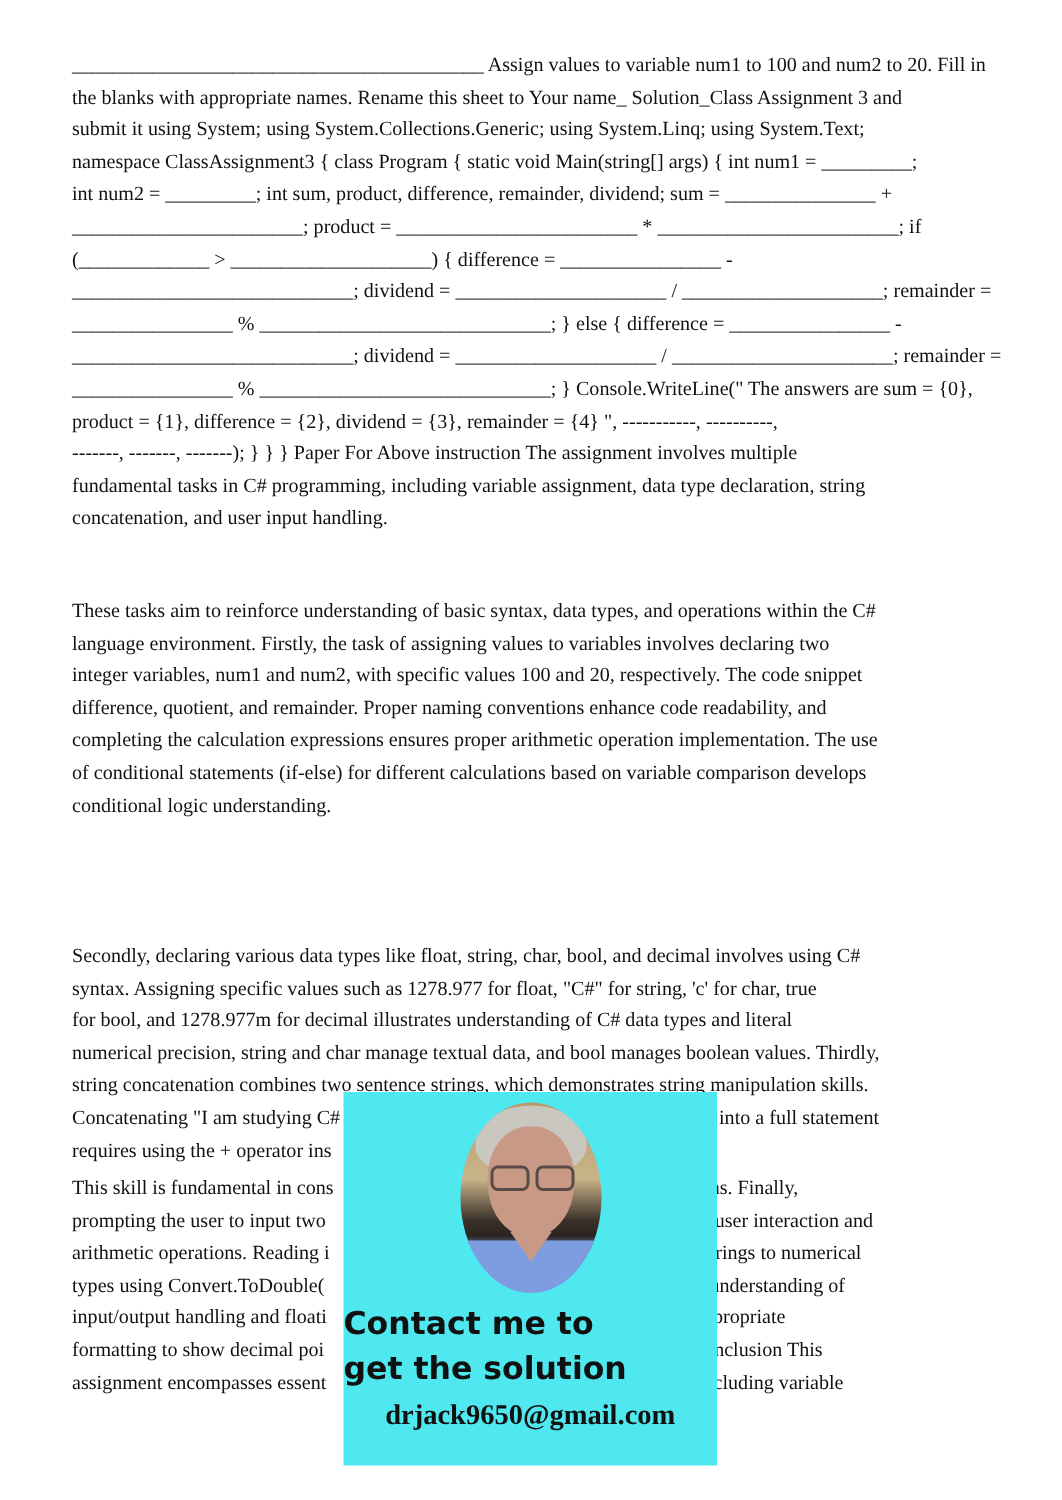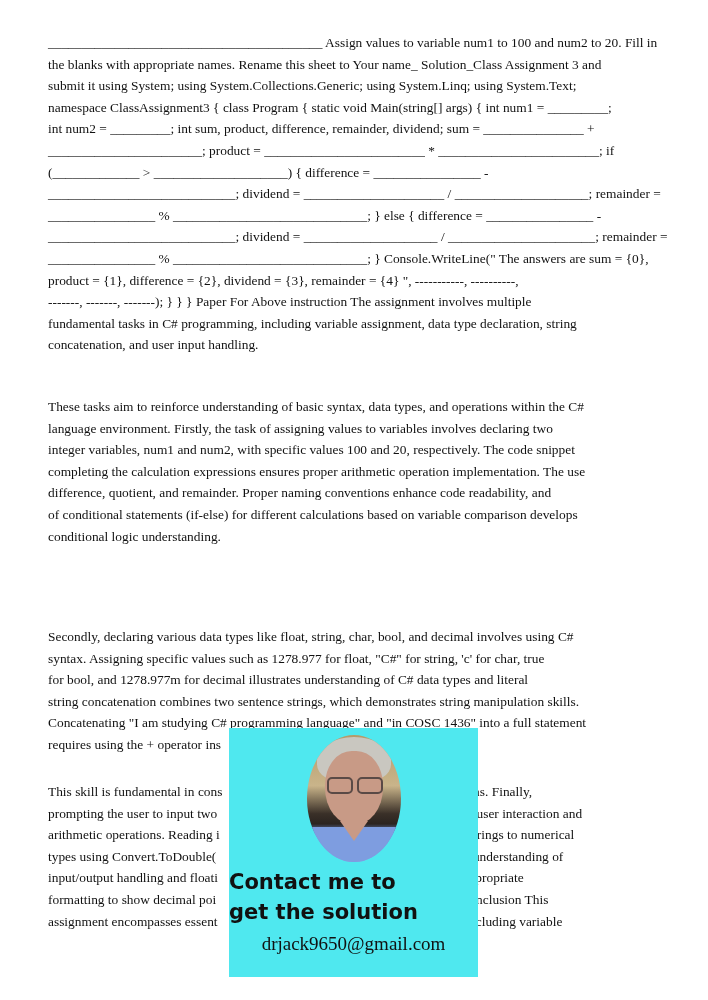--- a/index.html
+++ b/index.html
@@ -44,21 +44,21 @@
   }
   .cta {
     position: absolute; left: 0; width: 249px; 
     font-family: "DejaVu Sans", "Liberation Sans", sans-serif; font-weight: bold; color: #111111;
     font-size: 21px; line-height: 30px;
   }
   .cta1 { top: 139px; }
   .cta2 { top: 169px; }
   .email {
     position: absolute; left: 0; top: 204px; width: 249px; text-align: center;
-    font-family: "Liberation Serif", "DejaVu Serif", serif; font-weight: normal; color: #111111;
+    font-family: "Liberation Serif", "DejaVu Serif", serif; font-weight: bold; color: #111111;
     font-size: 19px; line-height: 24px;
   }
 </style>
 </head>
 <body>
 
 <div class="page">
 
   <div class="para" style="top:32px;">
     <span class="line">_________________________________________ Assign values to variable num1 to 100 and num2 to 20. Fill in</span>
@@ -75,30 +75,31 @@
     <span class="line">product = {1}, difference = {2}, dividend = {3}, remainder = {4} ", -----------, ----------,</span>
     <span class="line">-------, -------, -------); } } } Paper For Above instruction The assignment involves multiple</span>
     <span class="line">fundamental tasks in C# programming, including variable assignment, data type declaration, string</span>
     <span class="line">concatenation, and user input handling.</span>
   </div>
 
   <div class="para" style="top:396px;">
     <span class="line">These tasks aim to reinforce understanding of basic syntax, data types, and operations within the C#</span>
     <span class="line">language environment. Firstly, the task of assigning values to variables involves declaring two</span>
     <span class="line">integer variables, num1 and num2, with specific values 100 and 20, respectively. The code snippet</span>
+    <span class="line">difference, quotient, and remainder. Proper naming conventions enhance code readability, and</span>
     <span class="line">completing the calculation expressions ensures proper arithmetic operation implementation. The use</span>
-    <span class="line">difference, quotient, and remainder. Proper naming conventions enhance code readability, and</span>
     <span class="line">of conditional statements (if-else) for different calculations based on variable comparison develops</span>
     <span class="line">conditional logic understanding.</span>
   </div>
 
   <div class="para" style="top:587px;margin-top:39px;">
     <span class="line">Secondly, declaring various data types like float, string, char, bool, and decimal involves using C#</span>
     <span class="line">syntax. Assigning specific values such as 1278.977 for float, "C#" for string, 'c' for char, true</span>
     <span class="line">for bool, and 1278.977m for decimal illustrates understanding of C# data types and literal</span>
+    <span class="line">numerical precision, string and char manage textual data, and bool manages boolean values. Thirdly,</span>
     <span class="line">string concatenation combines two sentence strings, which demonstrates string manipulation skills.</span>
     <span class="line">Concatenating "I am studying C# programming language" and "in COSC 1436" into a full statement</span>
     <span class="line">requires using the + operator ins</span>
   </div>
 
   <div class="para" style="top:781px;">
     <span class="line">This skill is fundamental in cons                                                                  ications. Finally,</span>
     <span class="line">prompting the user to input two                                                                    olves user interaction and</span>
     <span class="line">arithmetic operations. Reading i                                                                    put strings to numerical</span>
     <span class="line">types using Convert.ToDouble(                                                                     ures understanding of</span>

